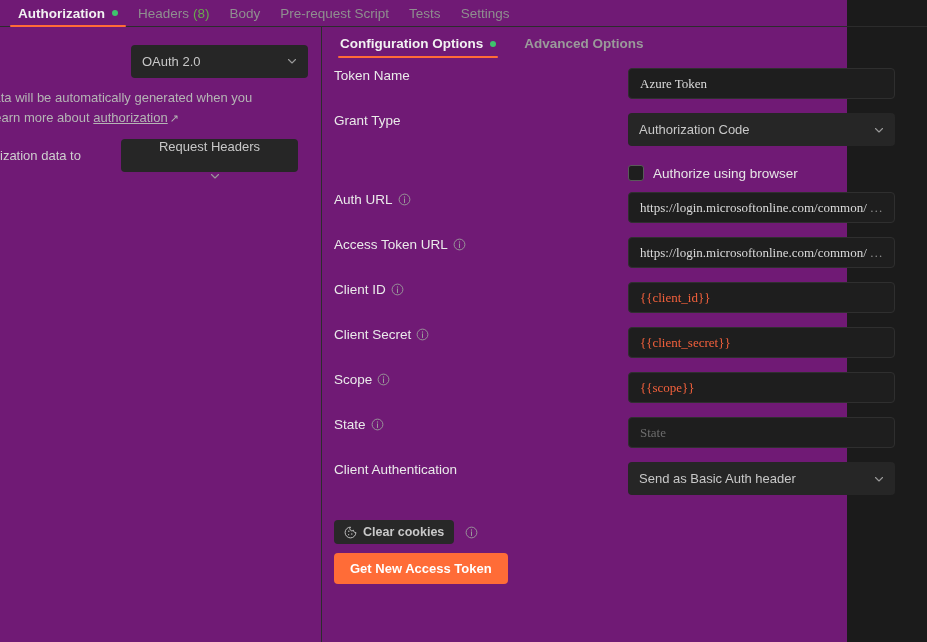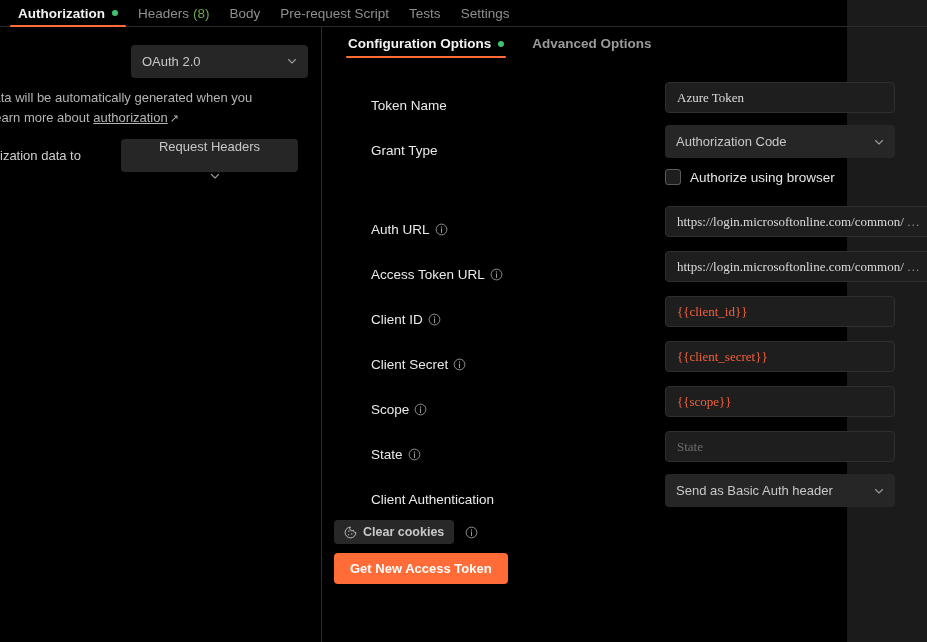--- a/index.html
+++ b/index.html
@@ -6,21 +6,21 @@
   html, body {
     margin: 0; padding: 0;
     width: 927px; height: 642px;
     background: #1b1b1b;
     font-family: "Liberation Sans", sans-serif;
     overflow: hidden;
   }
   #app {
     position: relative;
     width: 847px; height: 642px;
-    background: #000000;
+    background: #701a75;
   }
 
   
   .tabbar {
     position: absolute; top: 0; left: 0;
     width: 927px; height: 27px;
     border-bottom: 1px solid #2c2c2c;
     display: flex; align-items: flex-start;
     padding-left: 8px;
   }
@@ -100,21 +100,21 @@
 
   
   .rightpane {
     position: absolute;
     top: 27px; left: 323px;
     width: 604px; height: 615px;
     padding: 0;
   }
   .subtabs {
     display: flex; align-items: flex-start;
-    padding-left: 23px; padding-top: 4px;
+    padding-left: 15px; padding-top: 4px;
     height: 29px;
   }
   .subtab {
     position: relative;
     height: 25px;
     display: flex; align-items: center;
     padding: 0 2px;
     margin-right: 24px;
     font-size: 13.5px;
     color: #9a9a9a;
@@ -124,24 +124,23 @@
   }
   .subtab.active { color: #f2f2f2; font-weight: 600; }
   .subtab.active::after {
     content: "";
     position: absolute; left: 0; right: 0; bottom: -2px;
     height: 2px; background: #ff6c37; border-radius: 1px;
   }
 
   .form { padding: 12px 0 0 0; }
   .frow {
-    display: flex; align-items: flex-end;
+    display: flex; align-items: flex-start;
     min-height: 45px;
     padding: 0 32px 0 11px;
-    margin-left: 37px;
   }
   .flabel {
     width: 294px;
     flex: 0 0 294px;
     font-size: 13.5px;
     color: #eaeaea;
     display: flex; align-items: center;
     gap: 5px;
   }
   .fctl { flex: 1 1 auto; }

